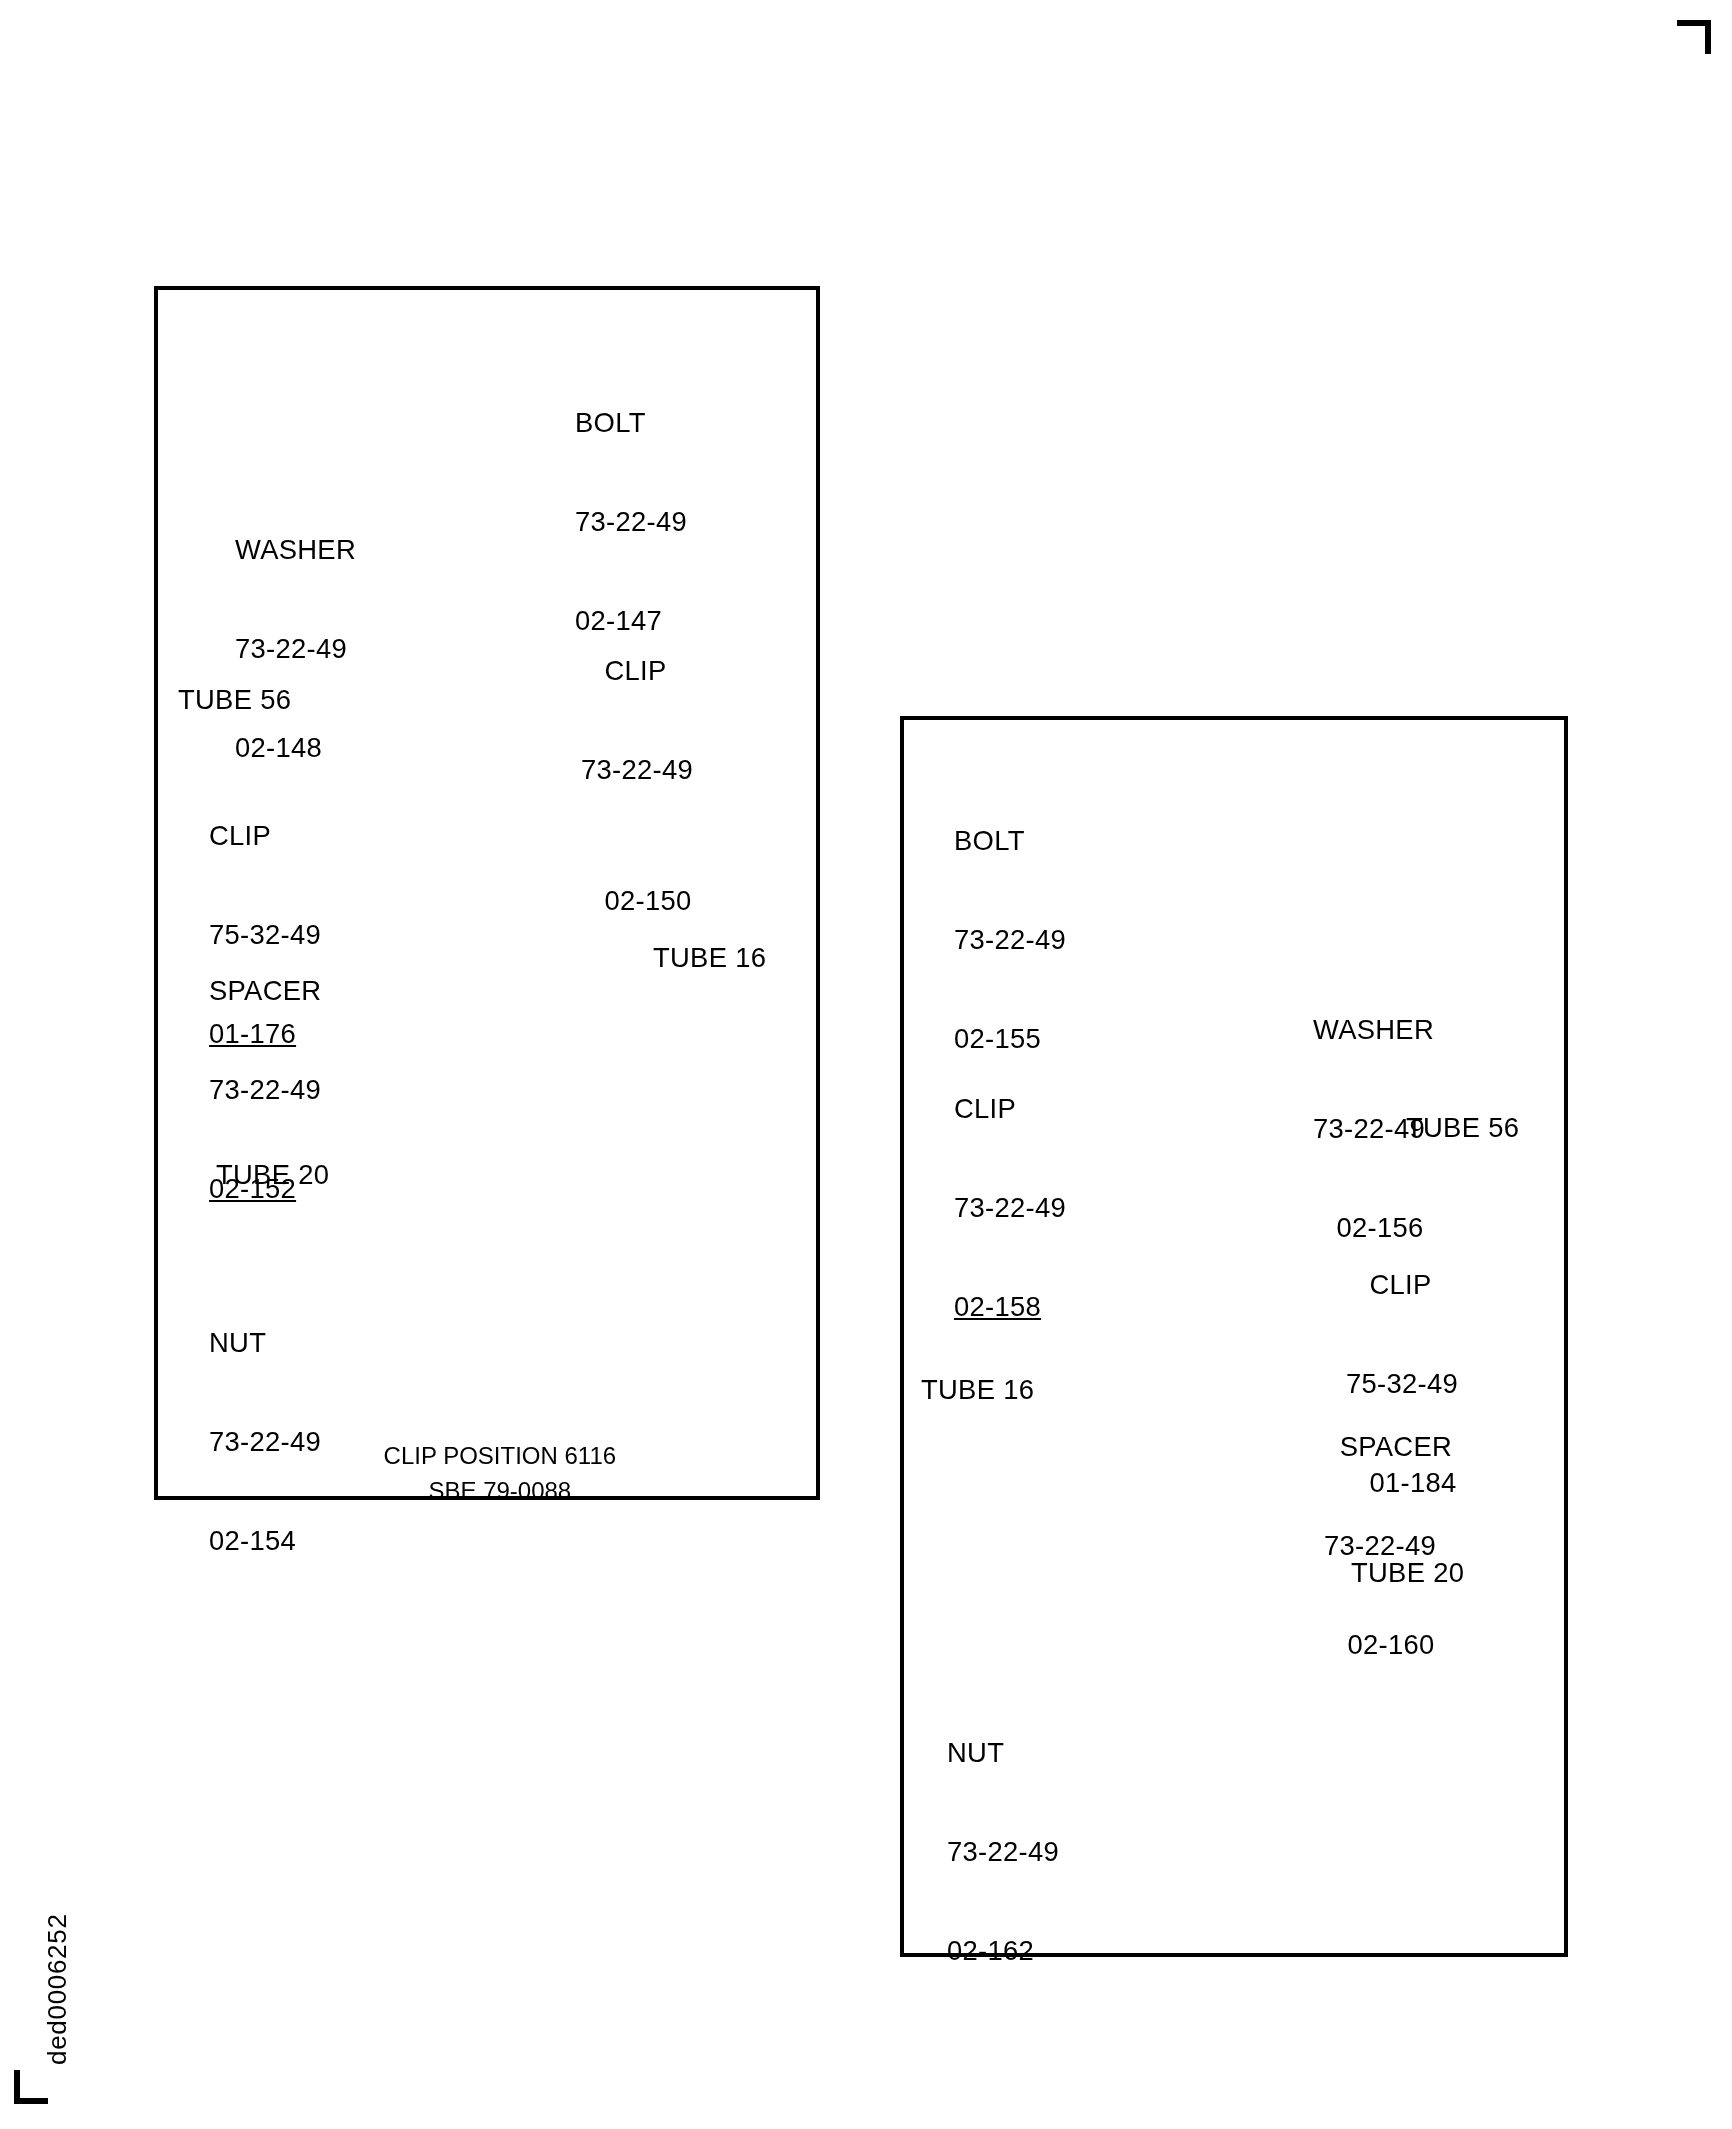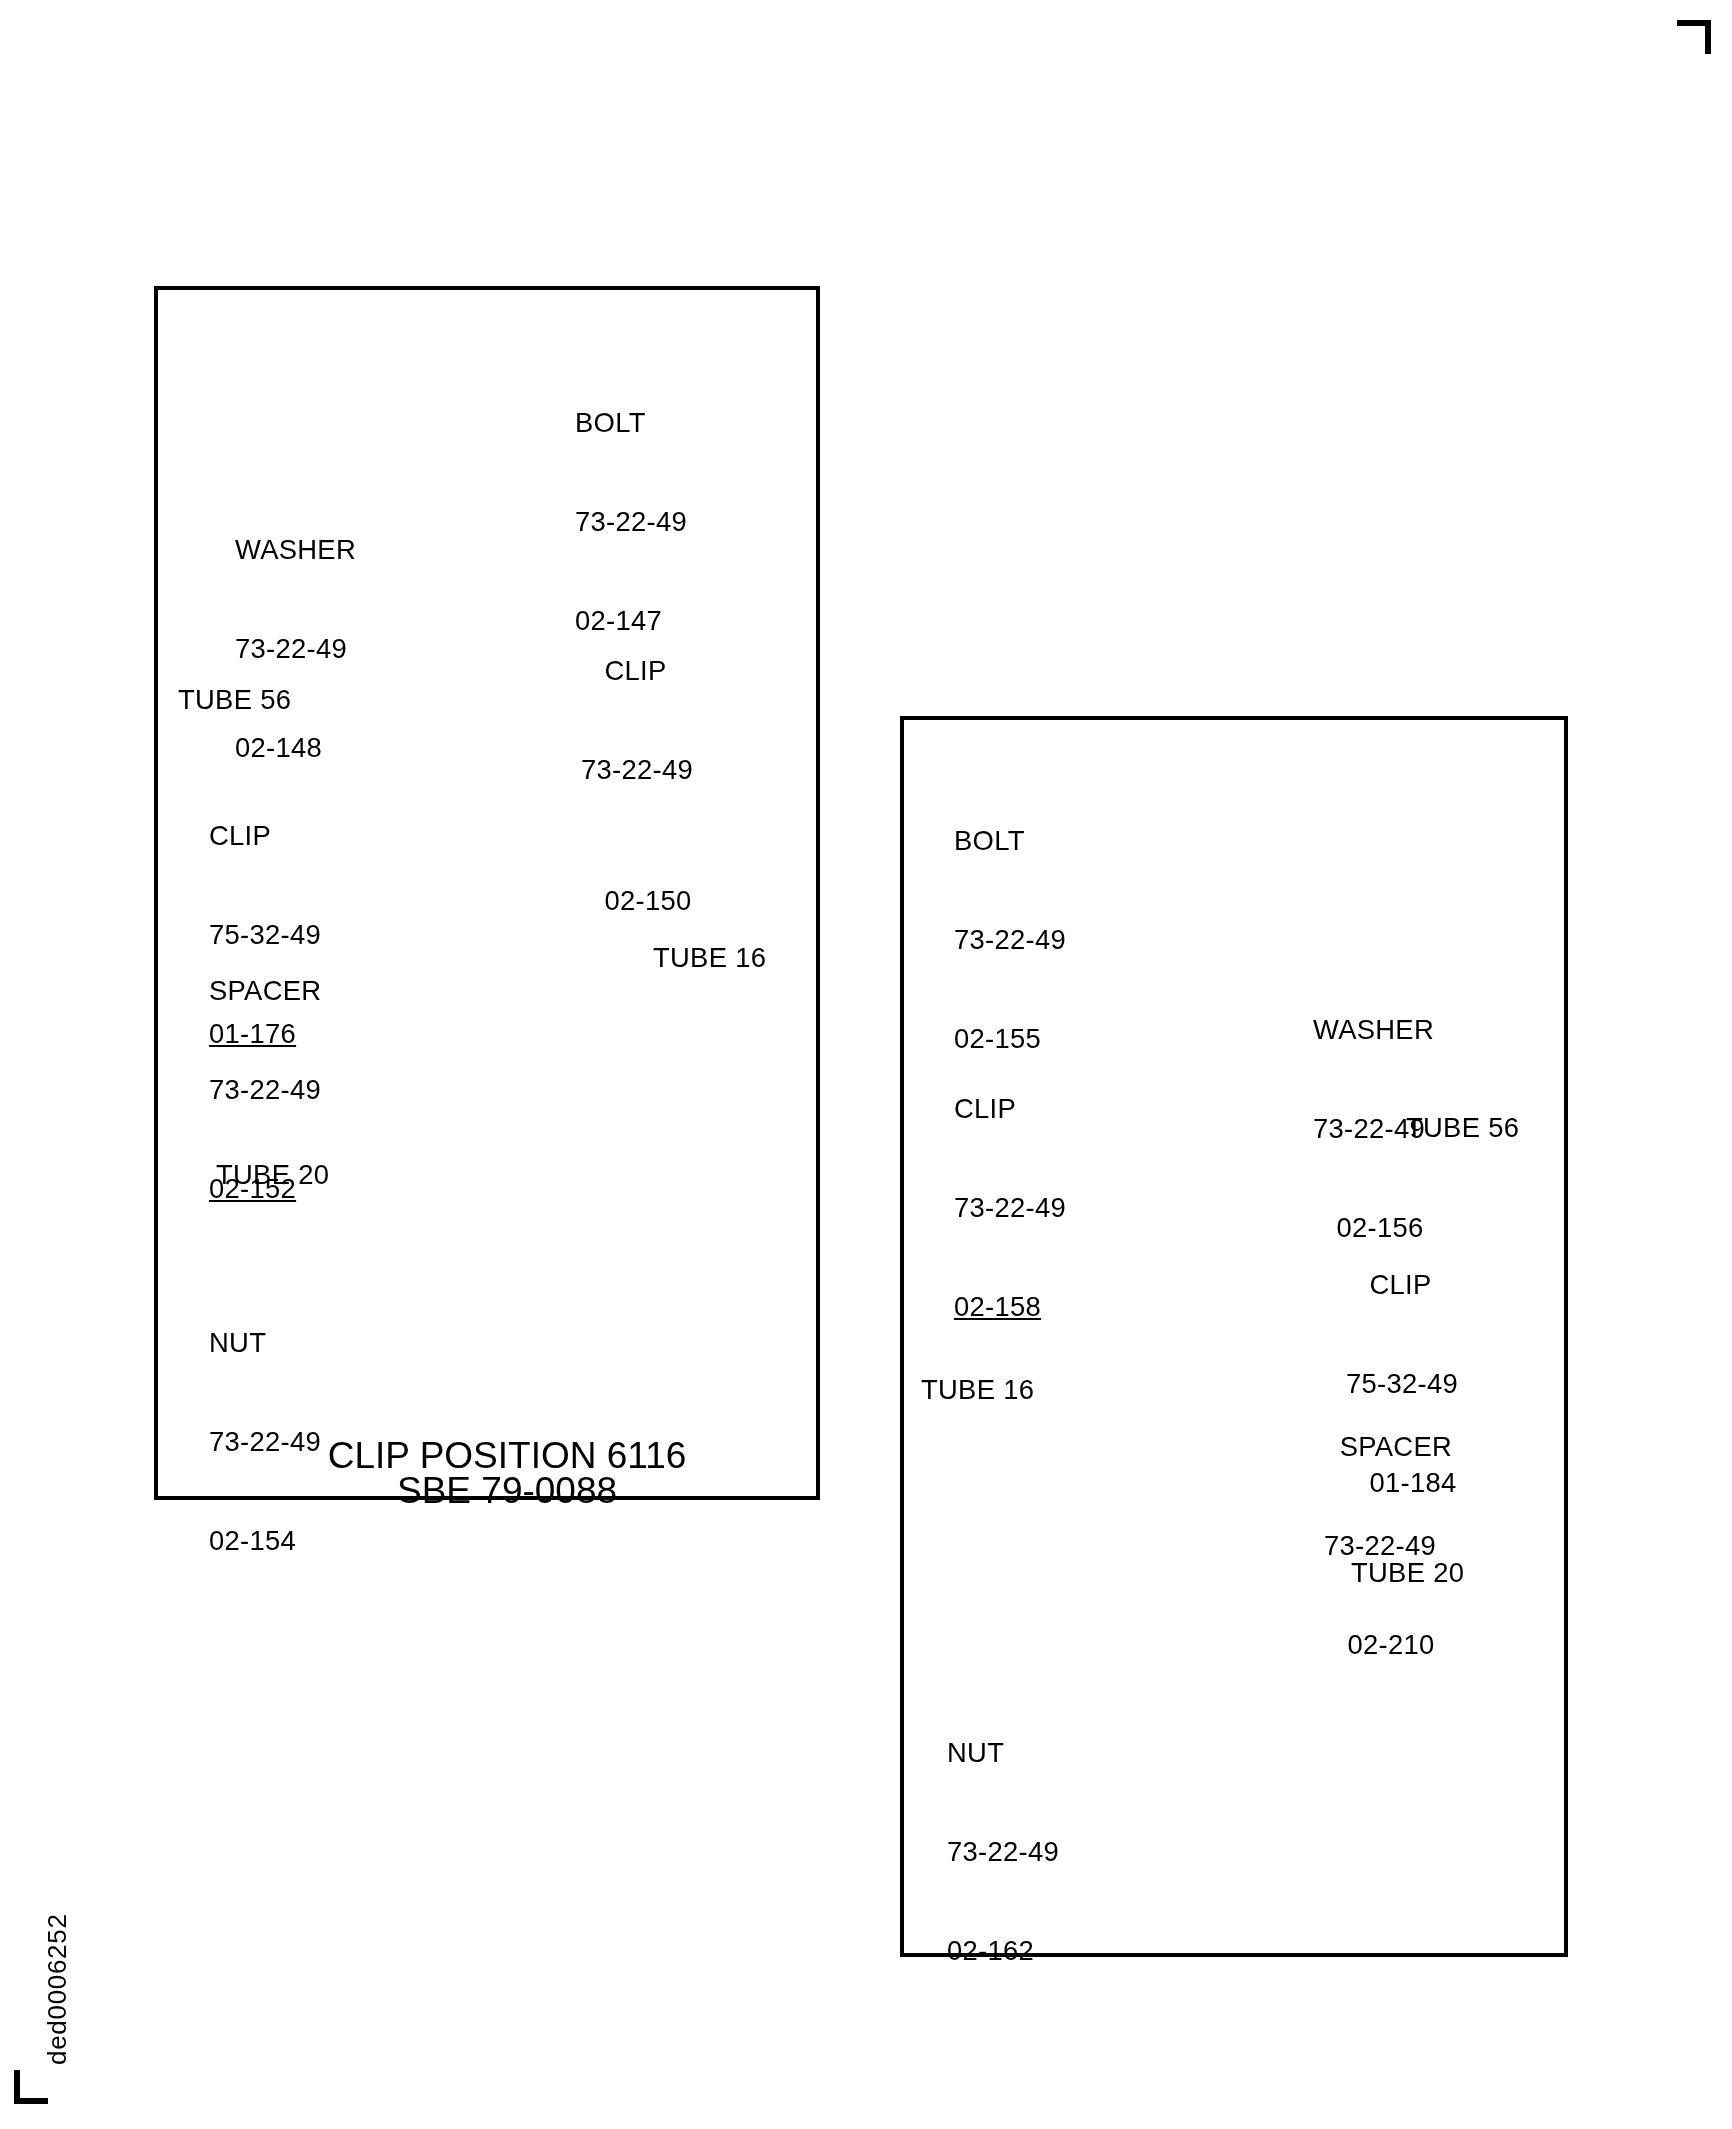--- a/index.html
+++ b/index.html
@@ -17,21 +17,21 @@
   .corner-mark .v{position:absolute;background:#000;}
 
   
   .panel{position:absolute;border:4.6px solid #000;background:#fff;box-sizing:border-box;}
 
   
   .label{position:absolute;font-size:27.4px;line-height:33px;letter-spacing:0.3px;white-space:pre;}
   .label.r{text-align:left;}
   .label.l{text-align:left;}
   .label .ln{display:block;}
-  .caption{position:absolute;font-size:37px;line-height:35px;text-align:center;white-space:pre;}
+  .caption{position:absolute;font-size:24px;line-height:35px;text-align:center;white-space:pre;}
 
   
   svg.art{position:absolute;left:0;top:0;width:1732px;height:2129px;overflow:visible;pointer-events:none;}
   svg.art .stk{fill:none;stroke:#000;stroke-width:4.2;stroke-linecap:round;stroke-linejoin:round;}
   svg.art .stk-md{fill:none;stroke:#000;stroke-width:6;stroke-linecap:round;stroke-linejoin:round;}
   svg.art .fil{fill:#000;stroke:none;}
   svg.art .wht{fill:#fff;stroke:#000;stroke-width:7;stroke-linejoin:round;}
   svg.art .wht-t{fill:#fff;stroke:#000;stroke-width:5;stroke-linejoin:round;}
 
   
@@ -448,21 +448,21 @@
     <span class="ln" style="padding-left:23.5px;">01-184</span>
   </div>
 
   <div class="label l" style="left:921px;top:1307px;width:170px;">
     <span class="ln">TUBE 16</span>
   </div>
 
   <div class="label l" style="left:1324px;top:1364px;width:209px;">
     <span class="ln" style="padding-left:15.7px;">SPACER</span>
     <span class="ln">73-22-49</span>
-    <span class="ln" style="padding-left:23.5px;">02-210</span>
+    <span class="ln" style="padding-left:23.5px;">02-160</span>
   </div>
 
   <div class="label l" style="left:1351px;top:1490px;width:183px;">
     <span class="ln">TUBE 20</span>
   </div>
 
   <div class="label r" style="left:947px;top:1670px;width:196px;">
     <span class="ln" style="padding-right:63px;">NUT</span>
     <span class="ln">73-22-49</span>
     <span class="ln" style="padding-right:22px;">02-162</span>

